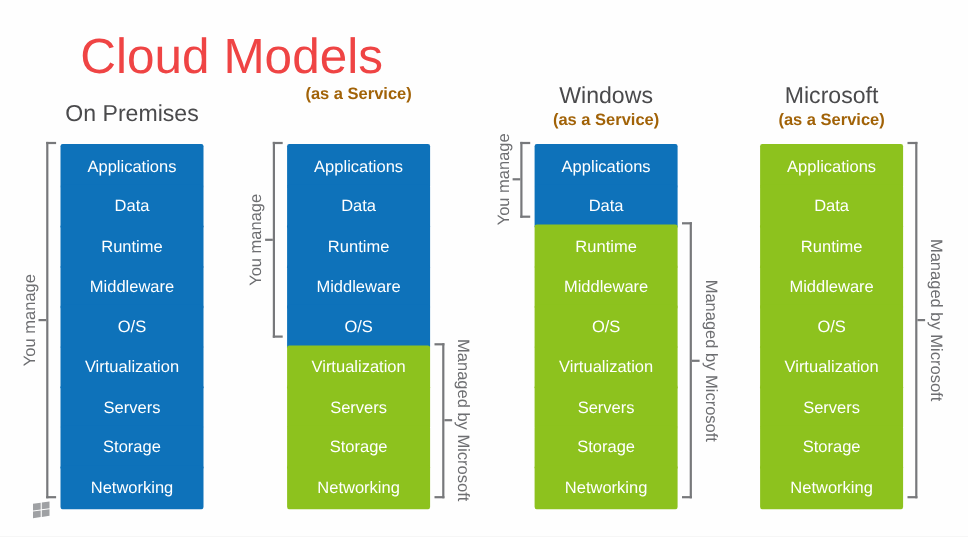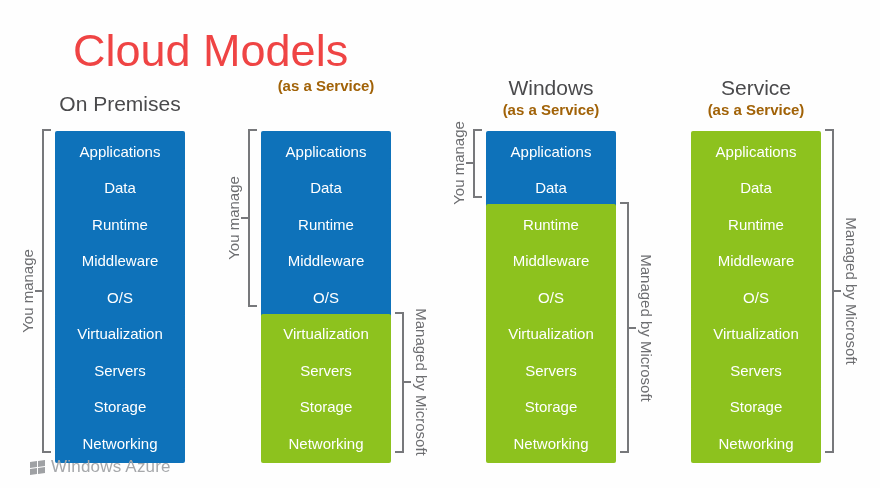--- a/index.html
+++ b/index.html
@@ -112,21 +112,21 @@
       <div class="layer-box" style="left: 486px; top: 423px; background: rgb(141, 194, 30);">Networking</div>
       <div class="bracket left" style="top: 129px; height: 68.5px; border-color: rgb(119, 120, 123); left: 473px;">
         <div class="tick" style="background: rgb(119, 120, 123);"></div>
       </div>
       <div class="bracket-label" style="color: rgb(109, 110, 113); left: 458px; top: 163.25px; transform: translate(-50%, -50%) rotate(-90deg);">You manage</div>
       <div class="bracket right" style="top: 202px; height: 251px; border-color: rgb(119, 120, 123); left: 620px;">
         <div class="tick" style="background: rgb(119, 120, 123);"></div>
       </div>
       <div class="bracket-label" style="color: rgb(109, 110, 113); left: 646px; top: 327.5px; transform: translate(-50%, -50%) rotate(90deg);">Managed by Microsoft</div>
       <div class="col-header" style="left: 651px; width: 210px; top: 76px;">
-        <div class="col-title">Service</div>
+        <div class="col-title">Microsoft</div>
         <div class="col-subtitle">(as a Service)</div>
       </div>
       <div class="layer-box" style="left: 691px; top: 131px; background: rgb(141, 194, 30);">Applications</div>
       <div class="layer-box" style="left: 691px; top: 167.5px; background: rgb(141, 194, 30);">Data</div>
       <div class="layer-box" style="left: 691px; top: 204px; background: rgb(141, 194, 30);">Runtime</div>
       <div class="layer-box" style="left: 691px; top: 240.5px; background: rgb(141, 194, 30);">Middleware</div>
       <div class="layer-box" style="left: 691px; top: 277px; background: rgb(141, 194, 30);">O/S</div>
       <div class="layer-box" style="left: 691px; top: 313.5px; background: rgb(141, 194, 30);">Virtualization</div>
       <div class="layer-box" style="left: 691px; top: 350px; background: rgb(141, 194, 30);">Servers</div>
       <div class="layer-box" style="left: 691px; top: 386.5px; background: rgb(141, 194, 30);">Storage</div>
@@ -136,15 +136,14 @@
       </div>
       <div class="bracket-label" style="color: rgb(109, 110, 113); left: 851px; top: 291px; transform: translate(-50%, -50%) rotate(90deg);">Managed by Microsoft</div>
     </div>
   <div class="footer-logo">
     <span class="winflag">
       <span></span>
         <span></span>
         <span></span>
         <span></span>
     </span>
-    <span class="logo-text">Windows Azure</span>
   </div>
 </div>
 
 </body></html>

